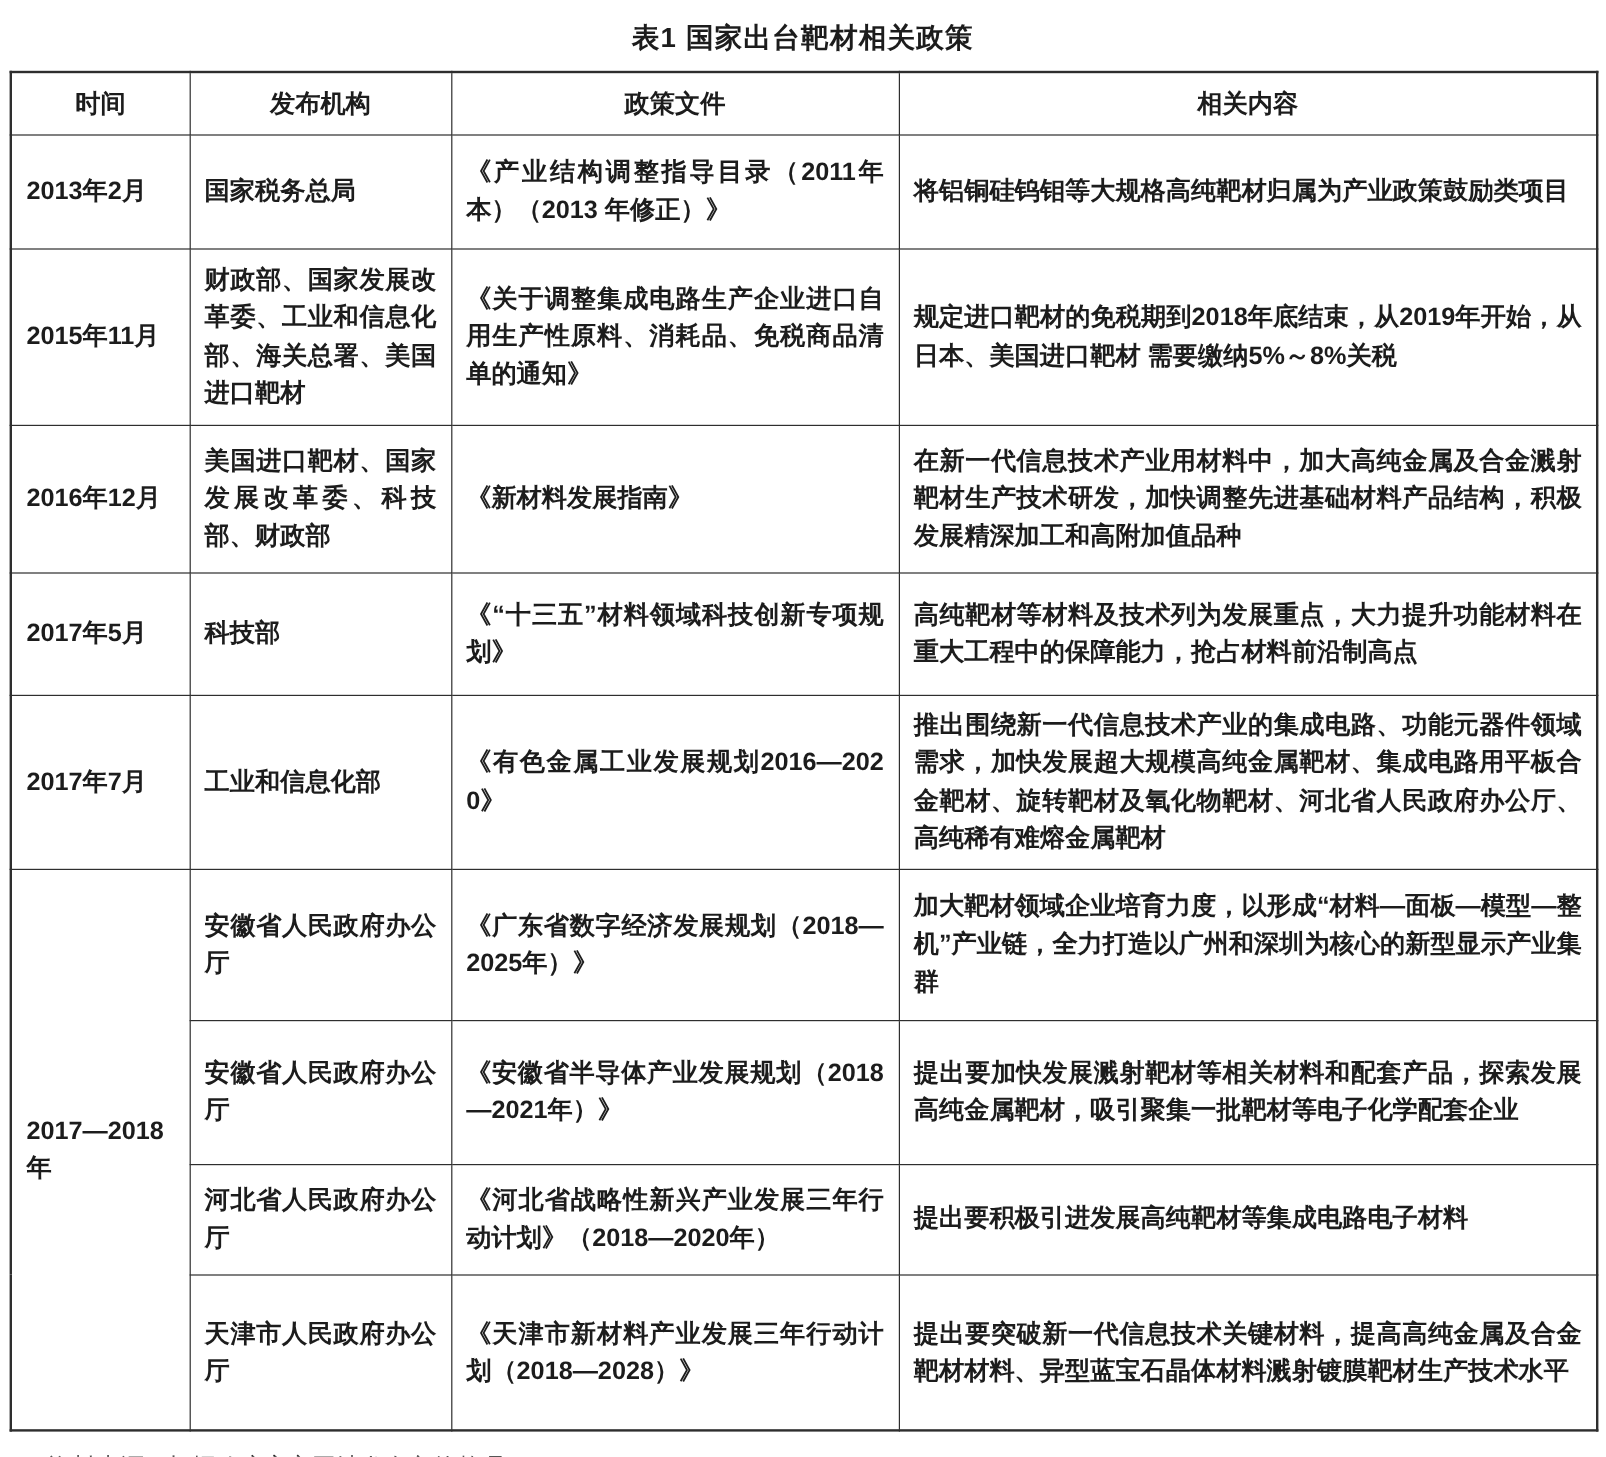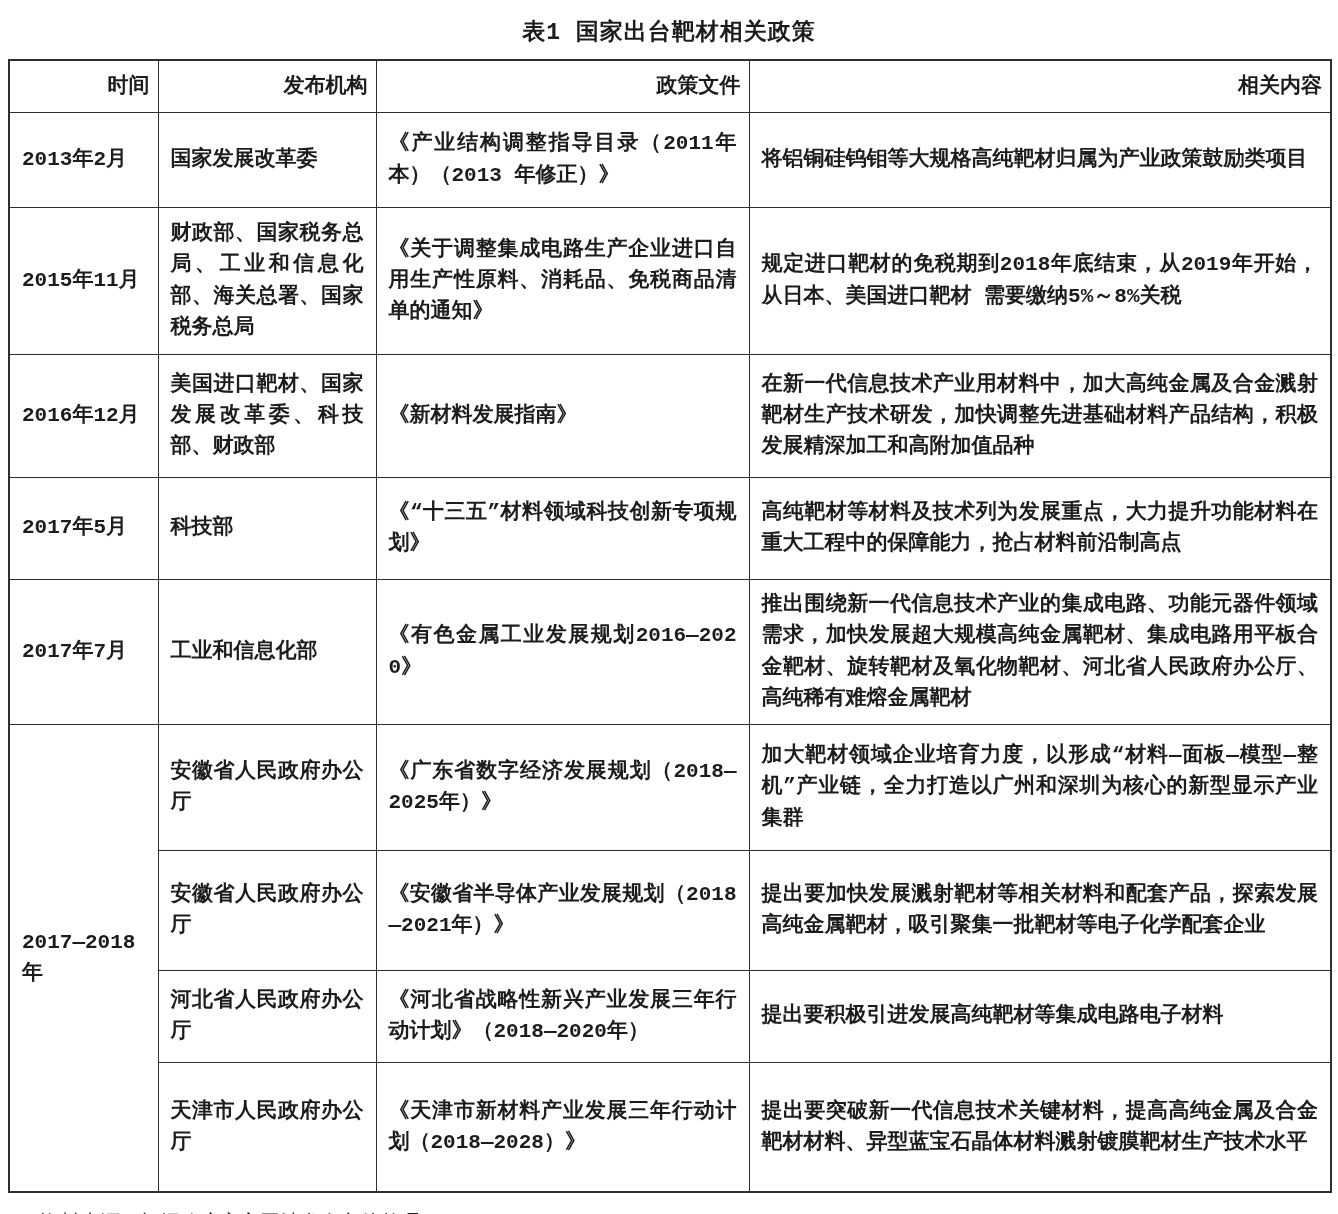--- a/index.html
+++ b/index.html
@@ -8,21 +8,20 @@
     background: #ffffff;
     color: #1c1c1c;
     font-family: "Liberation Sans", "DejaVu Sans", sans-serif;
   }
   .page {
     width: 1338px;
     height: 1214px;
     box-sizing: border-box;
     padding: 8px 8px 0 8px;
     background: #ffffff;
-    font-family: Liberation Mono, monospace;
   }
   .table-title {
     text-align: center;
     font-size: 23px;
     font-weight: 700;
     letter-spacing: 1px;
     padding: 8px 0 12px 0;
   }
   table.policy-table {
     width: 1322px;
@@ -35,21 +34,21 @@
     border: 1.5px solid #2e2e2e;
     padding: 8px 12px;
     font-size: 21px;
     line-height: 1.48;
     font-weight: 600;
     vertical-align: middle;
     box-sizing: border-box;
     word-break: break-all;
   }
   table.policy-table th {
-    text-align: right;
+    text-align: center;
     font-weight: 700;
     height: 52px;
     padding: 4px 8px;
   }
   td.time-cell   { text-align: left; padding-left: 14px; }
   td.agency-cell { text-align: justify; text-justify: inter-ideograph; }
   td.policy-cell { text-align: justify; text-justify: inter-ideograph; }
   td.content-cell{ text-align: justify; text-justify: inter-ideograph; }
 
   tr.rh1 { height: 95px; margin-top: 39px; }
@@ -87,27 +86,27 @@
       <tr>
         <th>时间</th>
         <th>发布机构</th>
         <th>政策文件</th>
         <th>相关内容</th>
       </tr>
     </thead>
     <tbody>
       <tr class="rh1">
         <td class="time-cell">2013年2月</td>
-        <td class="agency-cell">国家发展改革委</td>
+        <td class="agency-cell">国家税务总局</td>
         <td class="policy-cell">《产业结构调整指导目录（2011年本）（2013 年修正）》</td>
         <td class="content-cell">将铝铜硅钨钼等大规格高纯靶材归属为产业政策鼓励类项目</td>
       </tr>
       <tr class="rh2">
         <td class="time-cell">2015年11月</td>
-        <td class="agency-cell">财政部、国家税务总局、工业和信息化部、海关总署、国家税务总局</td>
+        <td class="agency-cell">财政部、国家发展改革委、工业和信息化部、海关总署、美国进口靶材</td>
         <td class="policy-cell">《关于调整集成电路生产企业进口自用生产性原料、消耗品、免税商品清单的通知》</td>
         <td class="content-cell">规定进口靶材的免税期到2018年底结束，从2019年开始，从日本、美国进口靶材 需要缴纳5%～8%关税</td>
       </tr>
       <tr class="rh3">
         <td class="time-cell">2016年12月</td>
         <td class="agency-cell">美国进口靶材、国家发展改革委、科技部、财政部</td>
         <td class="policy-cell">《新材料发展指南》</td>
         <td class="content-cell">在新一代信息技术产业用材料中，加大高纯金属及合金溅射靶材生产技术研发，加快调整先进基础材料产品结构，积极发展精深加工和高附加值品种</td>
       </tr>
       <tr class="rh4">

